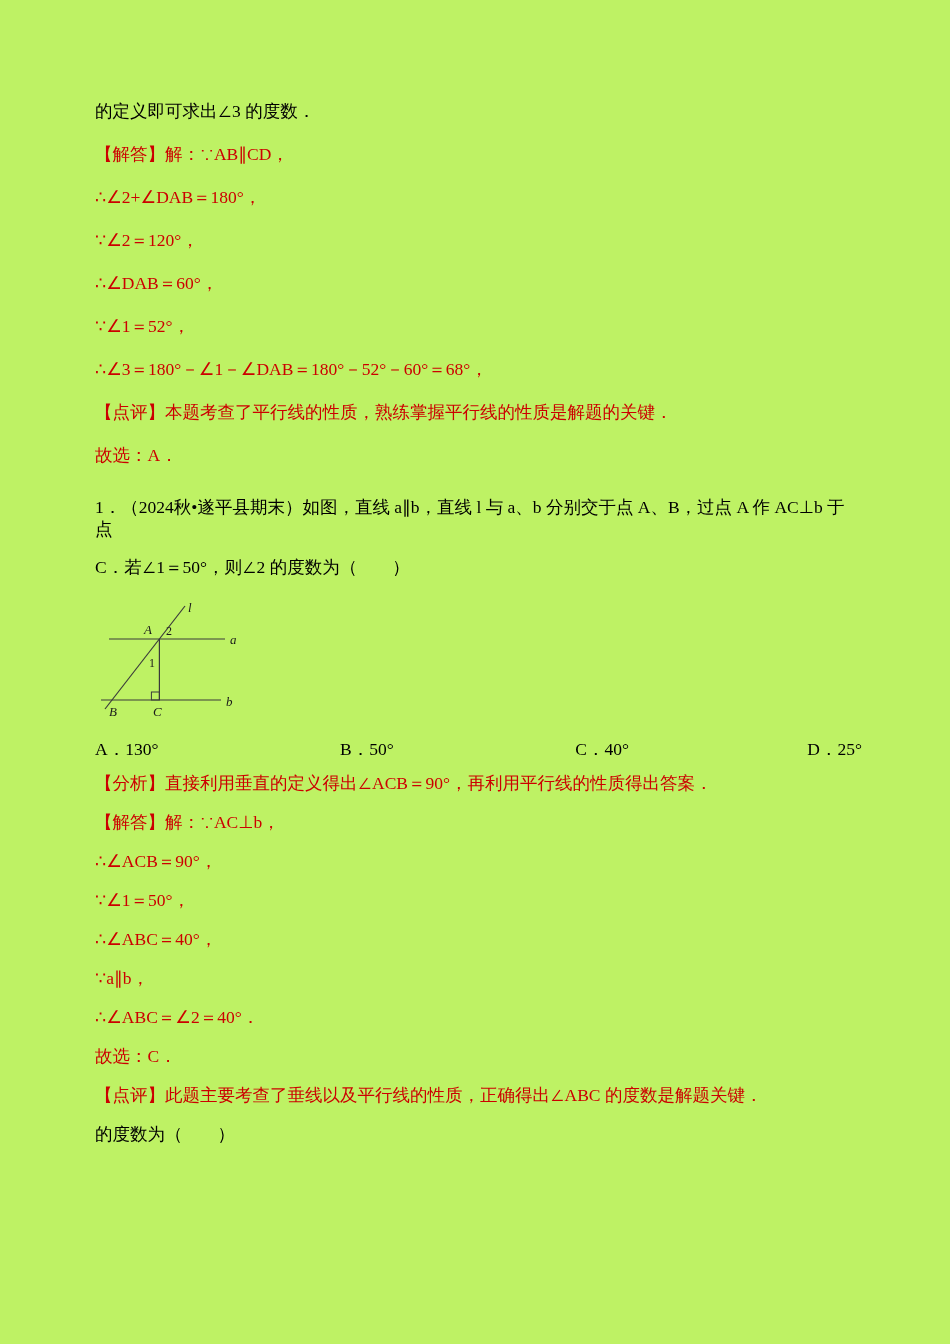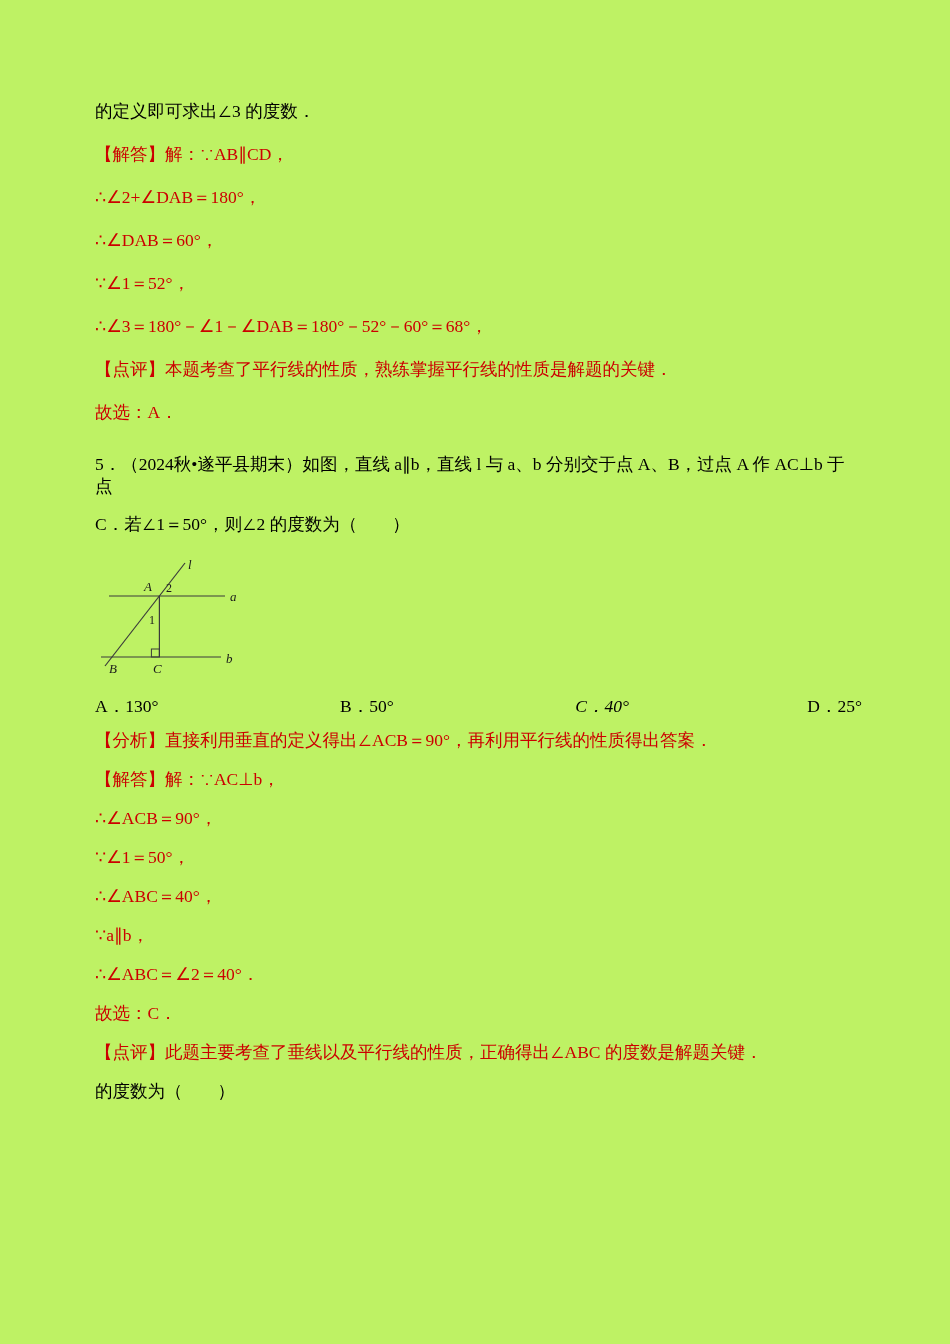--- a/index.html
+++ b/index.html
@@ -22,40 +22,41 @@
   .figure-wrap { margin:2px 0 10px 4px; }
   .options {
     display:flex;
     margin:6px 0 12px 0;
     line-height:22px;
     justify-content:space-between;
   }
   .options .opt { display:inline-block; }
   .opt-a { width:175px; }
   .opt-b { width:165px; }
-  .opt-c { width:162px;font-style:italic; }
+  .opt-c { width:162px; }
   .fig-label { font-family:"Liberation Serif", serif; font-size:13px; font-style:italic; fill:#1a1a1a; }
   .fig-num { font-family:"Liberation Serif", serif; font-size:12px; font-style:normal; fill:#1a1a1a; }
 </style>
 </head>
 <body>
 
 <div class="page">
 
   <p>的定义即可求出∠3 的度数．</p>
 
   <p class="red">【解答】解：∵AB∥CD，</p>
   <p class="red">∴∠2+∠DAB＝180°，</p>
+  <p class="red">∵∠2＝120°，</p>
   <p class="red">∴∠DAB＝60°，</p>
   <p class="red">∵∠1＝52°，</p>
   <p class="red">∴∠3＝180°－∠1－∠DAB＝180°－52°－60°＝68°，</p>
   <p class="red">【点评】本题考查了平行线的性质，熟练掌握平行线的性质是解题的关键．</p>
   <p class="red">故选：A．</p>
 
-  <p class="q-gap stem1">5．（2024秋•遂平县期末）如图，直线 a∥b，直线 l 与 a、b 分别交于点 A、B，过点 A 作 AC⊥b 于点</p>
+  <p class="q-gap stem1">1．（2024秋•遂平县期末）如图，直线 a∥b，直线 l 与 a、b 分别交于点 A、B，过点 A 作 AC⊥b 于点</p>
   <p>C．若∠1＝50°，则∠2 的度数为（　　）</p>
 
   <div class="figure-wrap">
     <svg width="148" height="124" viewBox="0 0 148 124">
 
       <line x1="6" y1="110" x2="86" y2="7" stroke="#3a3a3a" stroke-width="1.2"></line>
 
       <line x1="10" y1="40" x2="126" y2="40" stroke="#3a3a3a" stroke-width="1.2"></line>
 
       <line x1="2" y1="101" x2="122" y2="101" stroke="#3a3a3a" stroke-width="1.2"></line>

